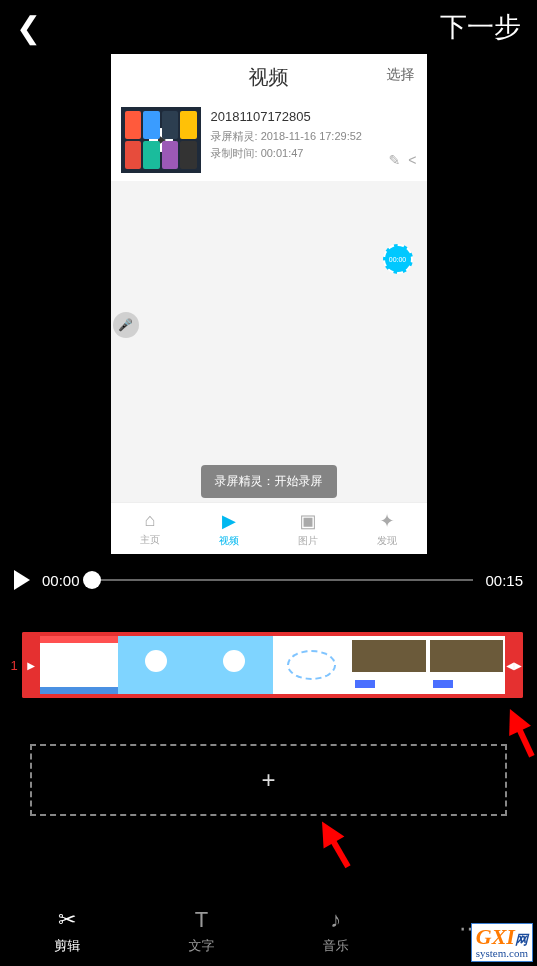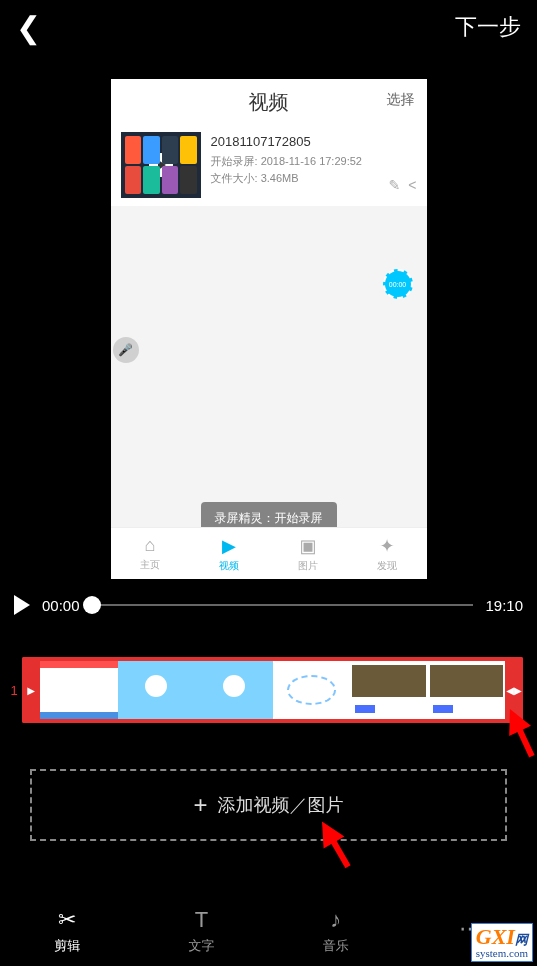--- a/index.html
+++ b/index.html
@@ -1,46 +1,46 @@
 <!DOCTYPE html>
 <html><head>
 <meta charset="utf-8">
 <style>
   * { box-sizing: border-box; margin: 0; padding: 0; }
   body { width: 537px; height: 966px; background: #000; font-family: -apple-system, "PingFang SC", "Microsoft YaHei", sans-serif; color: #fff; overflow: hidden; position: relative; }
   
   
   .topbar { height: 54px; display: flex; align-items: center; justify-content: space-between; padding: 0 10px; }
   .back-arrow { font-size: 30px; font-weight: 300; color: #fff; padding: 0 6px; }
-  .next-btn { font-size: 22px; color: #fff; padding: 0 6px; }
+  .next-btn { font-size: 27px; color: #fff; padding: 0 6px; }
   
   
   .preview-wrap { display:flex; justify-content:center; }
-  .preview { width: 316px; height: 500px; background: #f4f4f4; position: relative; overflow: hidden; margin-top: 25px; }
+  .preview { width: 316px; height: 500px; background: #f4f4f4; position: relative; overflow: hidden; }
   .preview-header { background: #fff; text-align: center; padding: 10px 0 8px 0; position: relative; }
   .preview-title { font-size: 20px; color: #333; }
   .preview-select { position: absolute; right: 12px; top: 12px; font-size: 14px; color: #666; }
   .preview-sub { background: #f7f7f7; color: #999; font-size: 11px; padding: 6px 10px; }
   .video-item { display:flex; padding: 8px 10px; background:#fff; }
   .thumb { width: 80px; height: 66px; background:#1e2a3a; position:relative; display:flex; align-items:center; justify-content:center; }
   .thumb .play-circle { width:24px; height:24px; border-radius:50%; background:#fff; display:flex; align-items:center; justify-content:center; }
   .thumb .play-circle::after { content:''; border-left:8px solid #333; border-top:5px solid transparent; border-bottom:5px solid transparent; margin-left:2px; }
   .thumb-icons { position:absolute; inset:4px; display:grid; grid-template-columns:repeat(4,1fr); grid-template-rows:repeat(2,1fr); gap:2px; }
   .thumb-icons span { background:#3a9cff; border-radius:2px; }
   .thumb-icons span:nth-child(1){background:#ff5a3c;} .thumb-icons span:nth-child(2){background:#3a9cff;}
   .thumb-icons span:nth-child(3){background:#2c3e50;} .thumb-icons span:nth-child(4){background:#ffc107;}
   .thumb-icons span:nth-child(5){background:#e74c3c;} .thumb-icons span:nth-child(6){background:#1abc9c;}
   .thumb-icons span:nth-child(7){background:#9b59b6;} .thumb-icons span:nth-child(8){background:#333;}
   .video-meta { flex:1; padding-left:10px; font-size:11px; color:#888; line-height:1.6; position:relative; }
   .video-name { font-size:13px; color:#333; font-weight:500; }
   .meta-actions { position:absolute; right:0; bottom:2px; display:flex; gap:8px; color:#aaa; }
   .meta-actions span { font-size:14px; }
   .timer-badge { position:absolute; right:14px; top:190px; width:30px; height:30px; border-radius:50%; background:#00c8ff; display:flex; align-items:center; justify-content:center; color:#fff; font-size:7px; border:2px dashed #fff; }
   .mic-circle { position:absolute; left:2px; top:258px; width:26px; height:26px; border-radius:50%; background:#d0d0d0; display:flex; align-items:center; justify-content:center; color:#fff; font-size:12px; }
-  .toast { position:absolute; left:50%; transform:translateX(-50%); bottom:44px; background:rgba(120,120,120,.9); color:#fff; font-size:12px; padding:8px 14px; border-radius:4px; }
+  .toast { position:absolute; left:50%; transform:translateX(-50%); bottom:56px; background:rgba(120,120,120,.9); color:#fff; font-size:12px; padding:8px 14px; border-radius:4px; }
   .preview-tabs { position:absolute; bottom:0; left:0; right:0; height:52px; background:#fff; display:flex; border-top:1px solid #eee; }
   .ptab { flex:1; display:flex; flex-direction:column; align-items:center; justify-content:center; gap:2px; color:#aaa; font-size:10px; }
   .ptab.active { color:#00b8f0; }
   .ptab-icon { font-size:18px; }
   
   
   .playbar { display:flex; align-items:center; gap:12px; padding: 16px 14px 12px 14px; }
   .play-btn { width:0; height:0; border-left:16px solid #fff; border-top:10px solid transparent; border-bottom:10px solid transparent; }
   .time-txt { font-size:15px; color:#fff; }
   .slider { flex:1; height:2px; background:#666; position:relative; }
@@ -107,22 +107,22 @@
             <span></span>
             <span></span>
             <span></span>
             <span></span>
             <span></span>
           </div>
         <div class="play-circle"></div>
       </div>
       <div class="video-meta">
         <div class="video-name">20181107172805</div>
-        <div><span>开始录屏:</span> <span>2018-11-16 17:29:52</span></div>
-        <div><span>文件大小:</span> <span>3.46MB</span></div>
+        <div><span>录屏精灵:</span> <span>2018-11-16 17:29:52</span></div>
+        <div><span>录制时间:</span> <span>00:01:47</span></div>
         <div class="meta-actions">
           <span>✎</span>
           <span>&lt;</span>
         </div>
       </div>
     </div>
     <div class="timer-badge">00:00</div>
     <div class="mic-circle">🎤</div>
     <div class="toast">录屏精灵：开始录屏</div>
     <div class="preview-tabs">
@@ -145,21 +145,21 @@
     </div>
   </div>
 </div>
 
 <div class="playbar">
   <div class="play-btn"></div>
   <div class="time-txt">00:00</div>
   <div class="slider">
     <div class="slider-knob"></div>
   </div>
-  <div class="time-txt">19:10</div>
+  <div class="time-txt">00:15</div>
 </div>
 
 <div class="timeline-wrap">
   <div class="track-num">1</div>
   <div class="track">
     <div class="handle">▶</div>
     <div class="frames">
       <div class="frame f1"></div>
       <div class="frame f2"></div>
       <div class="frame f3"></div>
@@ -168,21 +168,20 @@
       <div class="frame f6"></div>
     </div>
     <div class="handle">◀▶</div>
   </div>
 </div>
 
 <div class="arrow arrow1"></div>
 
 <div class="add-box">
   <span class="plus">+</span>
-  <span>添加视频／图片</span>
 </div>
 
 <div class="arrow arrow2"></div>
 
 <div class="bottom-tabs">
   <div class="btab active">
     <span class="btab-icon">✂</span>
     <span>剪辑</span>
   </div>
   <div class="btab">

